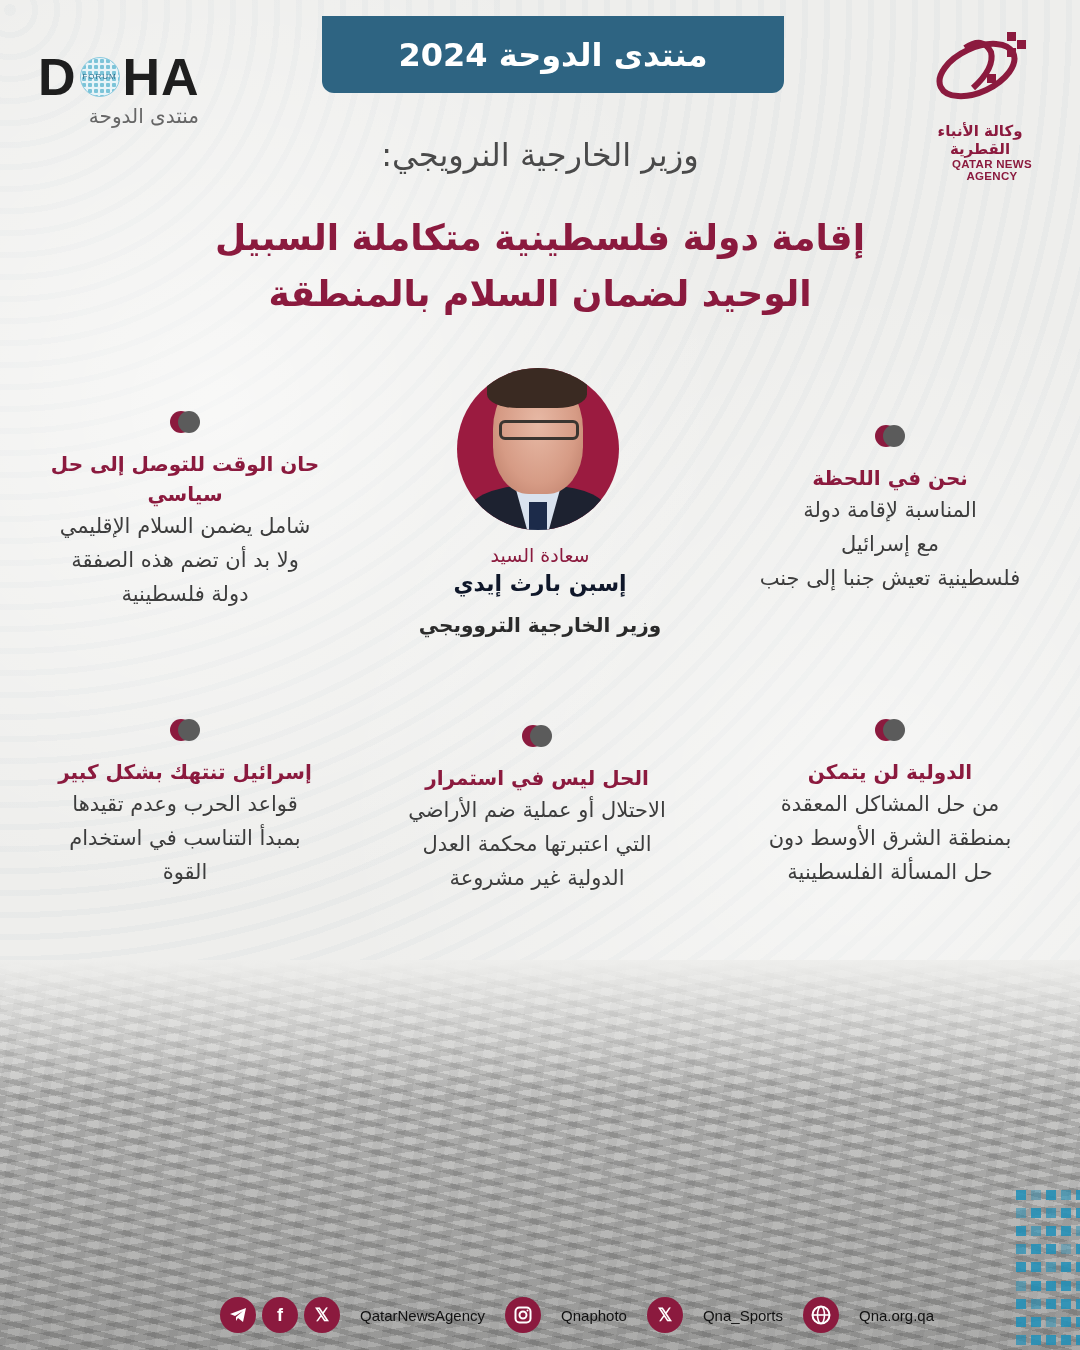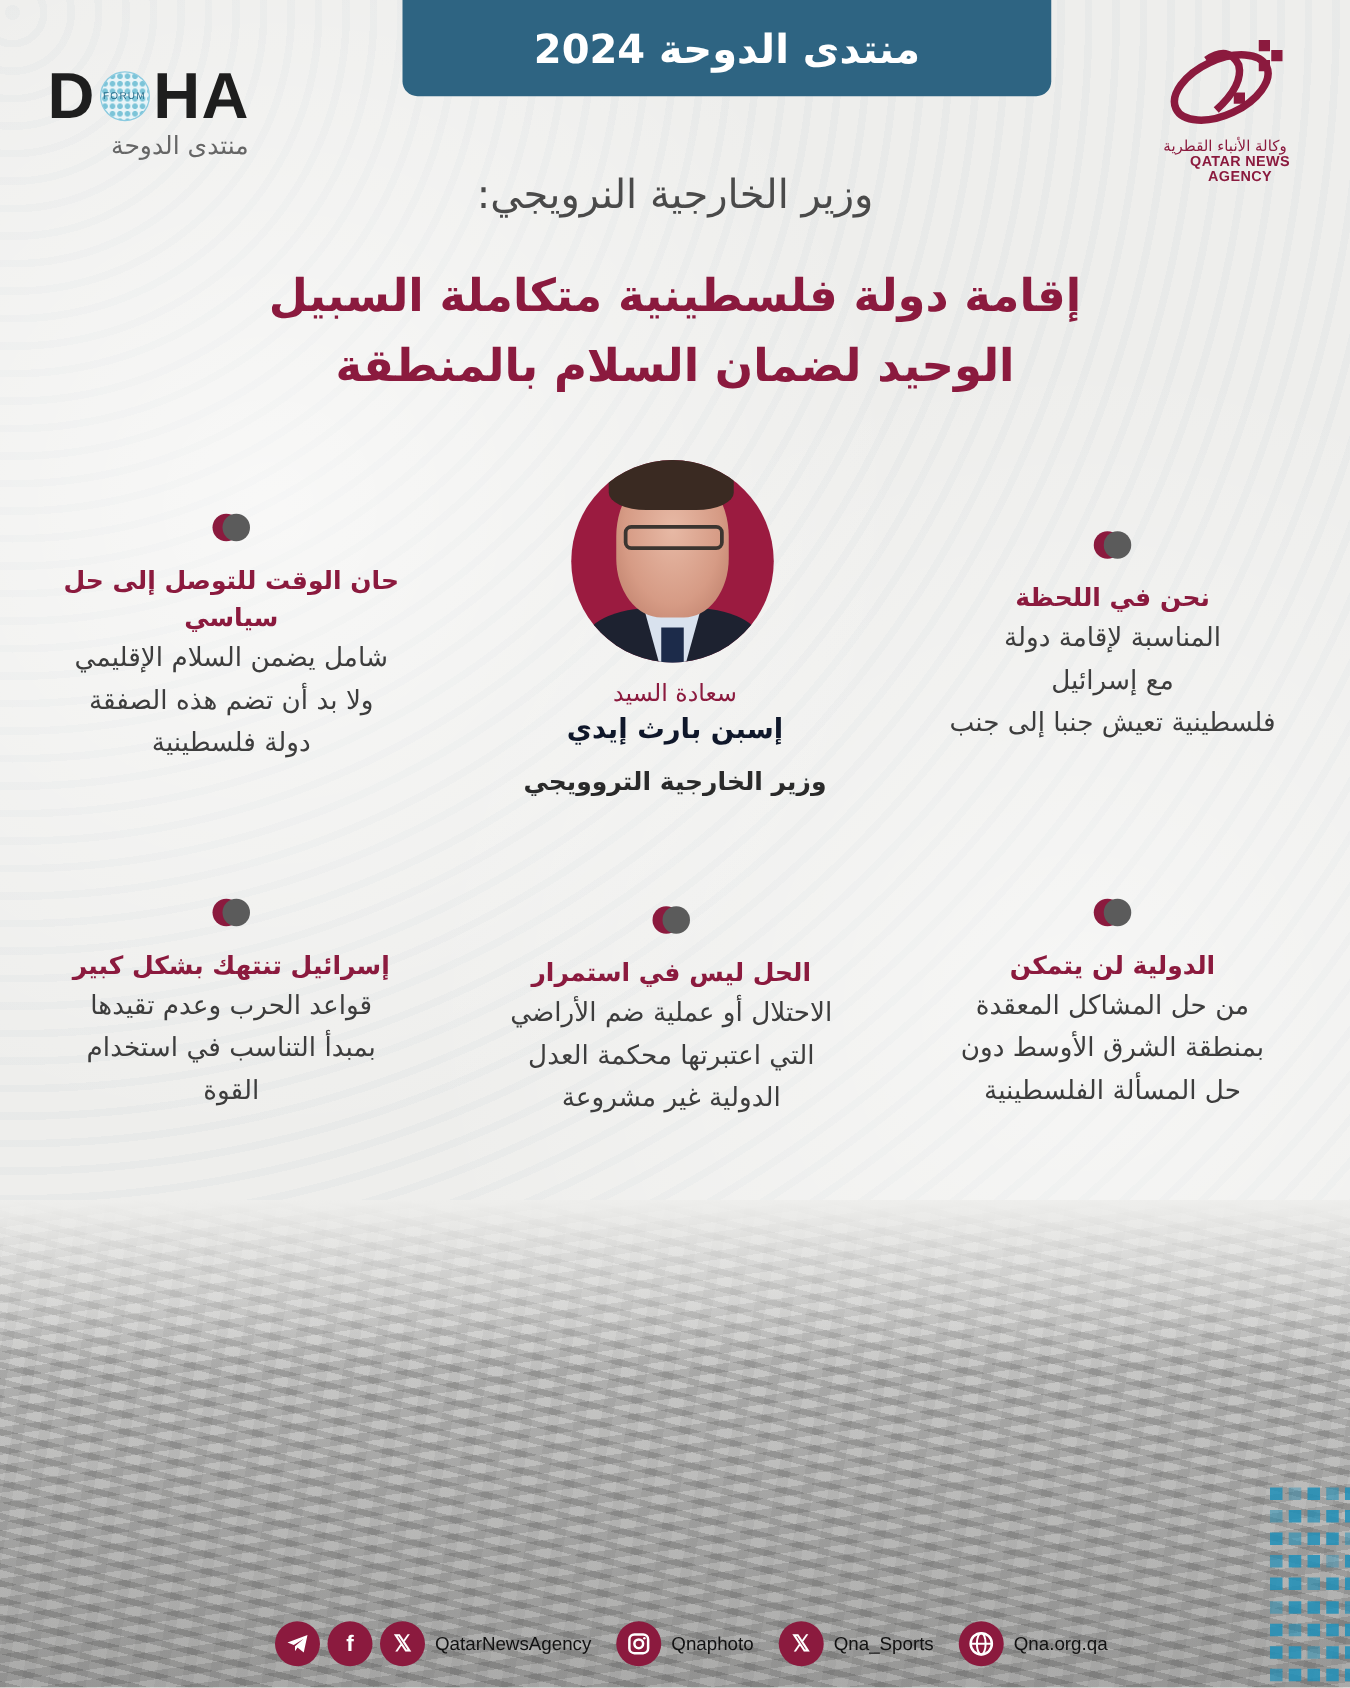--- a/index.html
+++ b/index.html
@@ -29,41 +29,41 @@
       linear-gradient(to bottom, #d6d6d4 0%, #a9a9a7 60%, #8e8e8c 100%);
   }
   .pixels {
     position: absolute; right: 0; bottom: 0; width: 70px; height: 200px;
     display: grid; grid-template-columns: repeat(5, 12px); gap: 3px;
     padding-top: 40px; padding-left: 6px;
   }
   .pixels span { width: 10px; height: 10px; background: #1f8fb8; opacity: 0.85; }
 
   .top-banner {
-    position: absolute; left: 322px; top: 0; width: 519px; height: 77px;
+    position: absolute; left: 322px; top: 16px; width: 462px; height: 77px;
     background: #2e6482; border-radius: 0 0 12px 12px;
     color: #fff; font-size: 32px; font-weight: bold;
     display: flex; align-items: center; justify-content: center;
     direction: rtl;
   }
 
   .doha-logo { position: absolute; left: 38px; top: 52px; width: 165px; height: 75px; }
   .doha-word { display: flex; align-items: center; font-family: "Liberation Sans", sans-serif;
     font-weight: bold; font-size: 52px; color: #1e1e1e; letter-spacing: 1px; line-height: 50px; }
   .doha-globe {
     width: 40px; height: 40px; border-radius: 50%; margin: 0 3px;
     background: radial-gradient(circle, #7cc4d8 0 2px, transparent 2.5px) 0 0/6px 6px, #e8f4f8;
     display: flex; align-items: center; justify-content: center;
     font-size: 8px; color: #2a6d8a; font-weight: normal; border: 1px solid #8ccbe0;
   }
   .doha-arabic { font-size: 20px; color: #666; direction: rtl; text-align: right; padding-right: 4px; margin-top: 2px; }
 
   .qna-logo { position: absolute; left: 905px; top: 28px; width: 150px; height: 125px; text-align: center; }
   .qna-logo svg { display: block; margin: 0 auto; }
-  .qna-ar { font-size: 12px; font-weight: normal; color: #8b1a3e; direction: rtl; margin-top: 2px; }
+  .qna-ar { font-size: 15px; font-weight: bold; color: #8b1a3e; direction: rtl; margin-top: 14px; }
   .qna-en { font-family: "Liberation Sans", sans-serif; font-size: 11.5px; font-weight: bold; color: #8b1a3e; letter-spacing: 0.3px; margin-left: 24px; }
 
   .subtitle {
     position: absolute; left: 0; right: 0; top: 136px; text-align: center;
     font-size: 32px; color: #4a4a4a; direction: rtl; font-weight: normal;
   }
   .headline {
     position: absolute; left: 0; right: 0; top: 210px; text-align: center;
     font-size: 36px; font-weight: bold; color: #8b1a3e; direction: rtl; line-height: 56px;
   }
@@ -97,21 +97,21 @@
   .point .title { font-size: 20px; font-weight: bold; color: #8b1a3e; line-height: 30px; }
   .point .body { font-size: 21px; color: #3d3d3d; line-height: 34px; }
 
   .footer {
     position: absolute; left: 220px; top: 1296px; height: 38px;
     display: flex; align-items: center; gap: 6px;
     font-family: "Liberation Sans", sans-serif; font-size: 15px; color: #111;
   }
   .soc { width: 36px; height: 36px; border-radius: 50%; background: #8b1a3e; color: #fff;
     display: flex; align-items: center; justify-content: center; font-size: 18px; font-weight: bold; }
-  .handle { margin-right: 14px; margin-left: 2px; }
+  .handle { margin-right: 14px; margin-left: 14px; }
 </style>
 </head>
 <body>
 
 <div class="paper"></div>
 <div class="rubble"></div>
 <div class="pixels">
   <span></span>
     <span style="opacity:.4"></span>
     <span></span>

